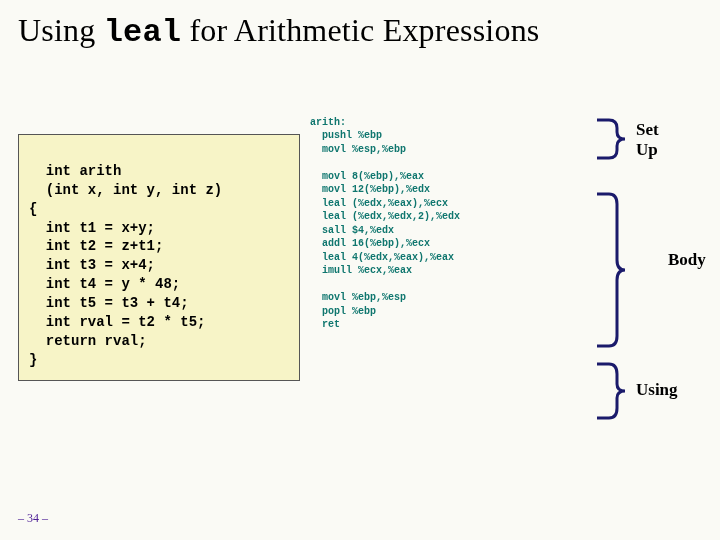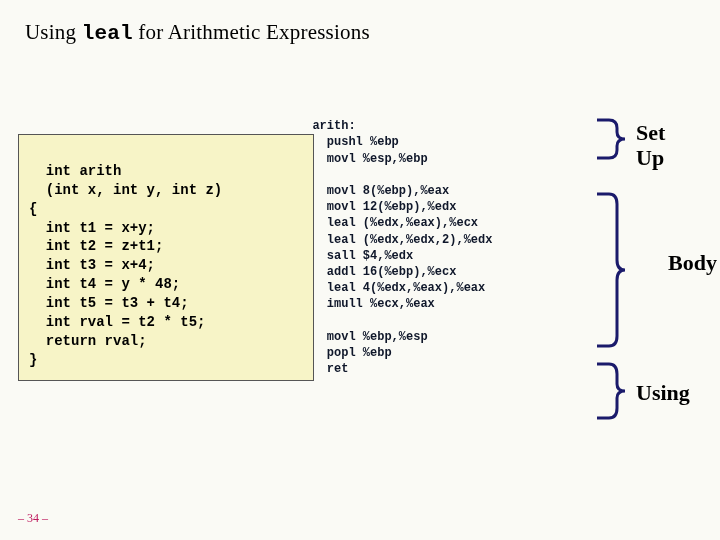--- a/index.html
+++ b/index.html
@@ -9,83 +9,82 @@
     height: 540px;
     background: #fafaf5;
     font-family: Arial, Helvetica, sans-serif;
     color: #000;
     position: relative;
     overflow: hidden;
   }
   .title {
     position: absolute;
     left: 18px;
-    top: 20px;
+    top: 12px;
     font-family: Georgia, "Times New Roman", serif;
-    font-size: 21px;
+    font-size: 32px;
     line-height: 1.15;
     font-weight: normal;
     letter-spacing: 0.2px;
-    margin-left: 7px;
   }
   .title .mono {
     font-family: "Courier New", monospace;
     font-weight: bold;
   }
   .cbox {
     position: absolute;
     left: 18px;
     top: 134px;
     width: 260px;
     background: #f7f4c7;
     border: 1px solid #555;
-    padding: 8px 24px 10px 10px;
+    padding: 8px 10px 10px 10px;
     font-family: "Courier New", monospace;
     font-size: 14px;
     font-weight: bold;
     line-height: 1.35;
     white-space: pre;
   }
   .asm {
     position: absolute;
     left: 298px;
     top: 102px;
     font-family: "Courier New", monospace;
-    font-size: 12px;
+    font-size: 10px;
     font-weight: bold;
-    color: #0f172a;
+    color: #0f766e;
     line-height: 1.35;
     white-space: pre;
   }
   .brace svg { overflow: visible; }
   .brace {
     position: absolute;
     color: #1a1a6b;
   }
   .brace-setup   { left: 595px; top: 118px; }
   .brace-body    { left: 595px; top: 192px; }
   .brace-finish  { left: 595px; top: 362px; }
   .label {
     position: absolute;
     font-family: Georgia, "Times New Roman", serif;
-    font-size: 22px;
+    font-size: 17px;
     font-weight: bold;
     color: #000;
     line-height: 1.15;
   }
   .label-setup  { left: 636px; top: 120px; }
   .label-body   { left: 636px; top: 250px; margin-left: 32px; }
   .label-finish { left: 636px; top: 380px; }
   .footer {
     position: absolute;
     left: 18px;
     bottom: 14px;
     font-family: Georgia, "Times New Roman", serif;
     font-size: 12px;
-    color: #be185d;
+    color: #4c1d95;
   }
 </style>
 </head>
 <body>
 
 <div class="title">
   <span>Using </span><span class="mono">leal</span><span> for Arithmetic Expressions</span>
 </div>
 
 <div class="cbox">

